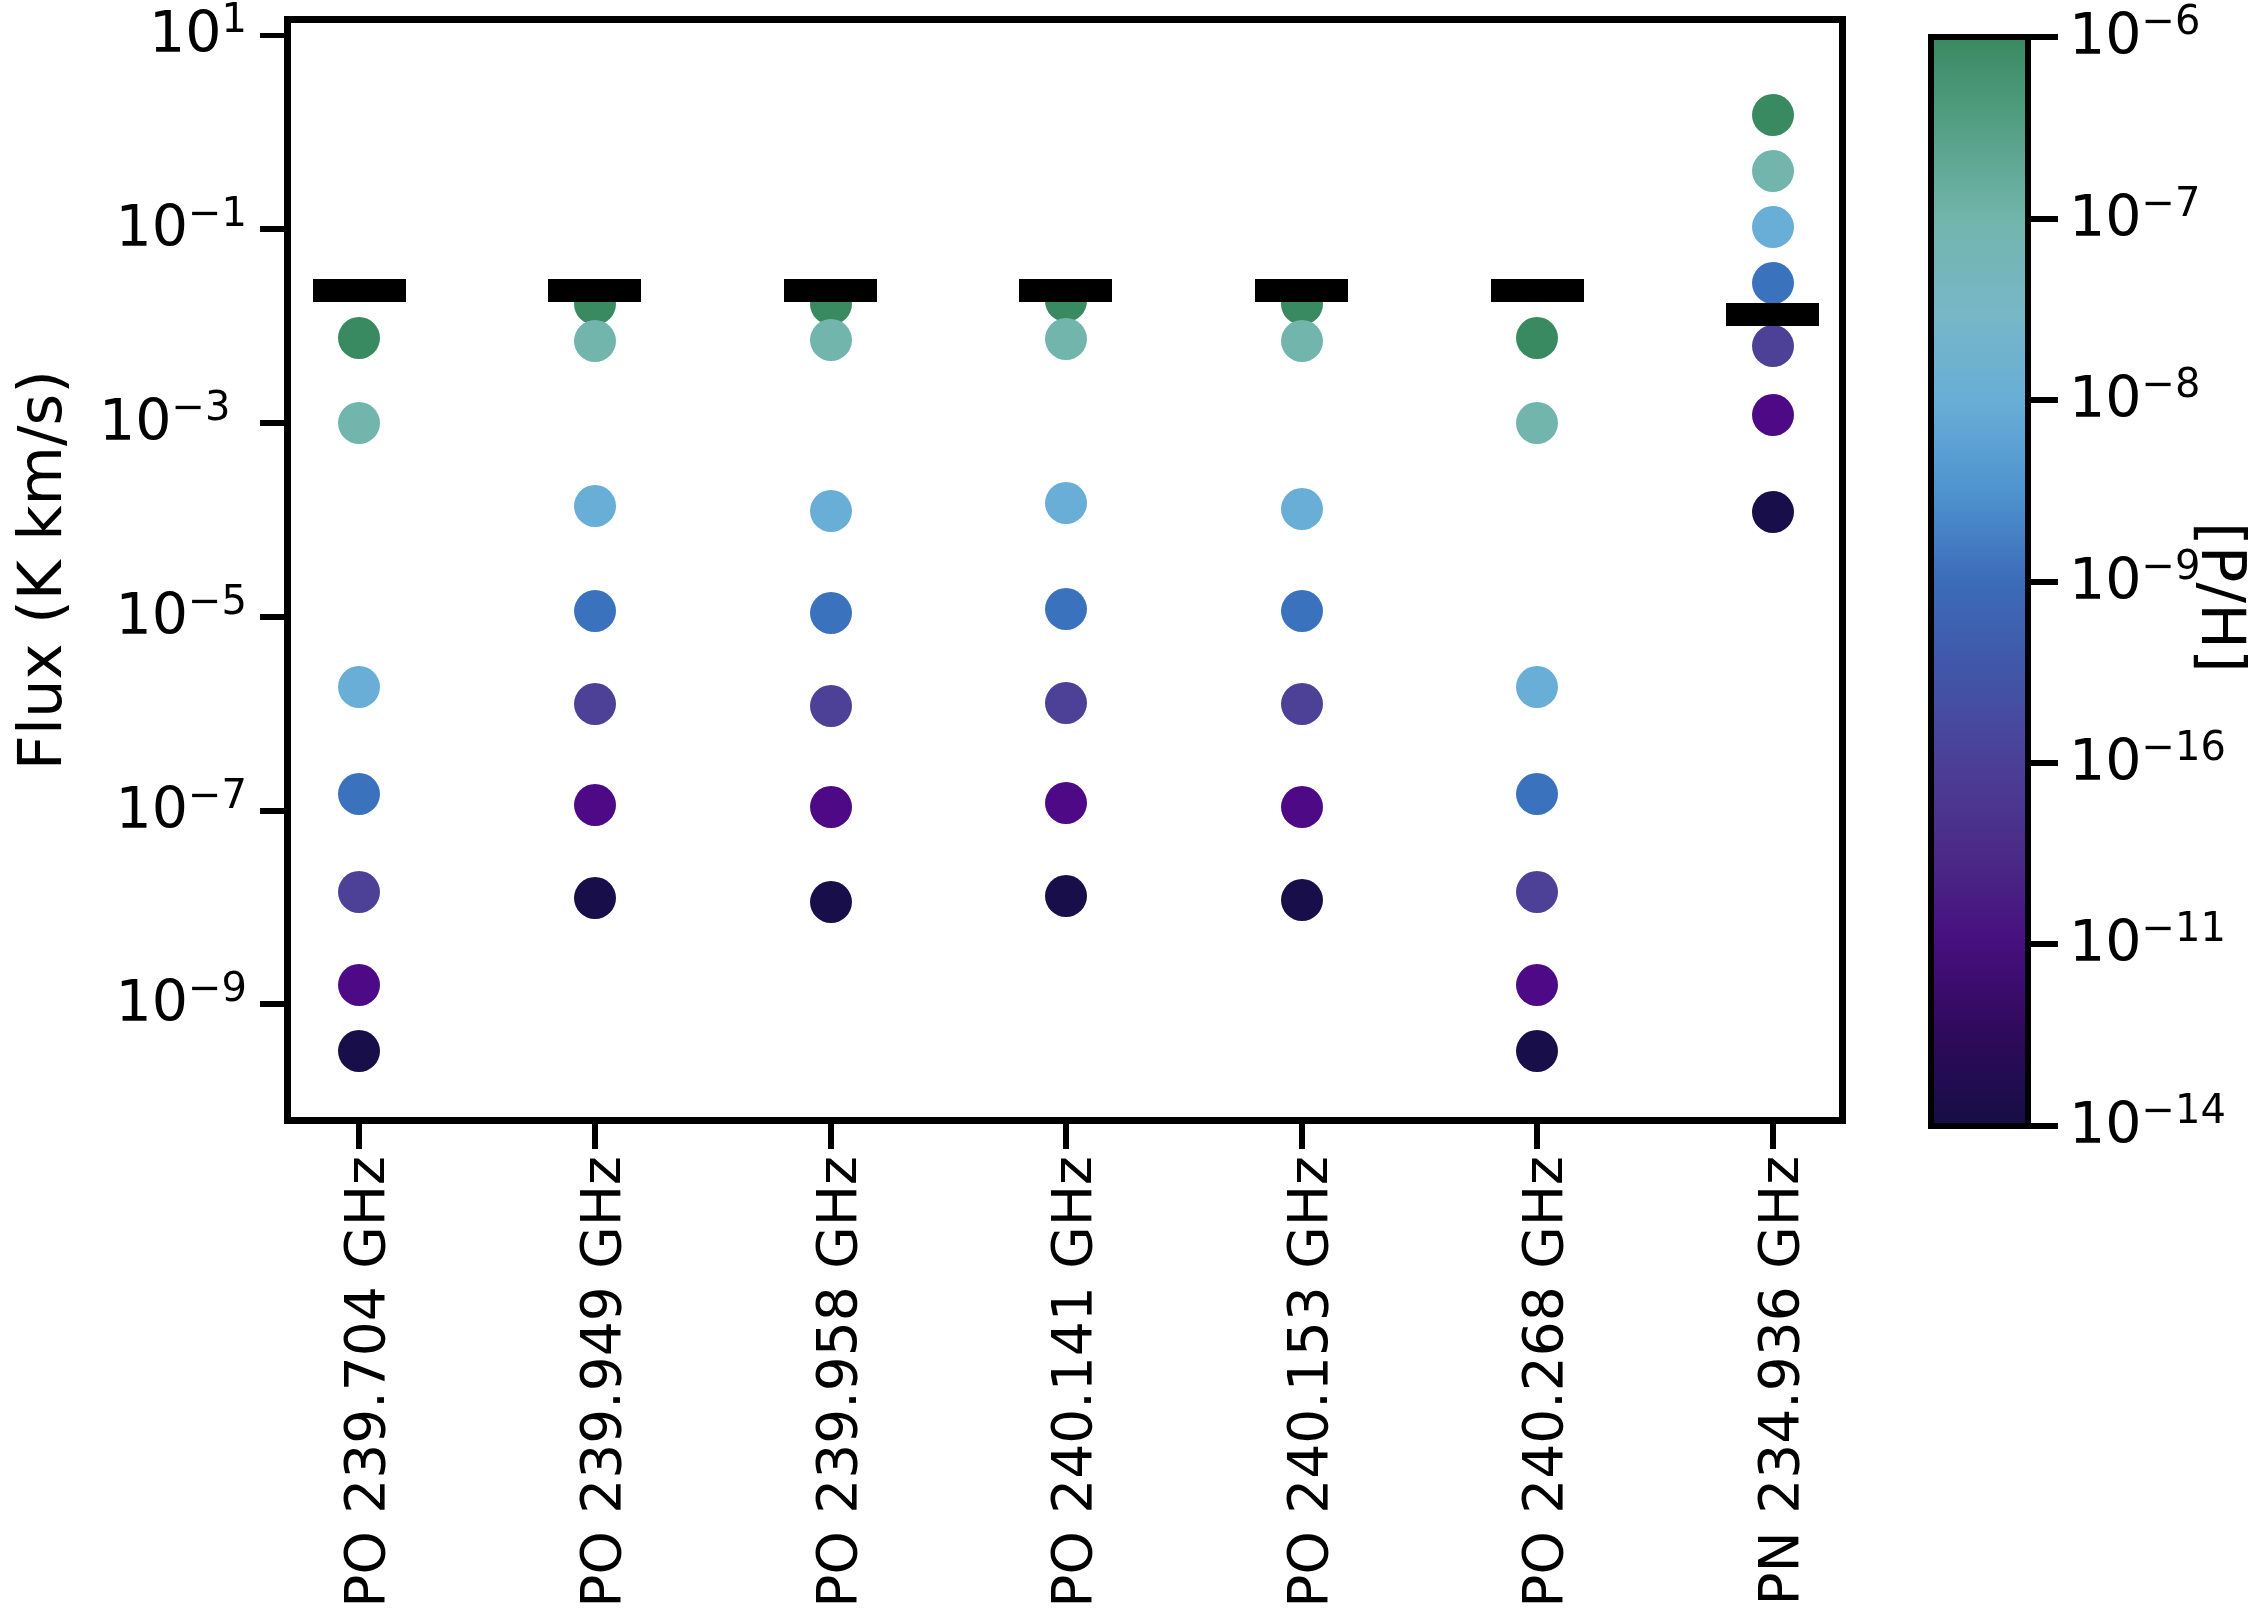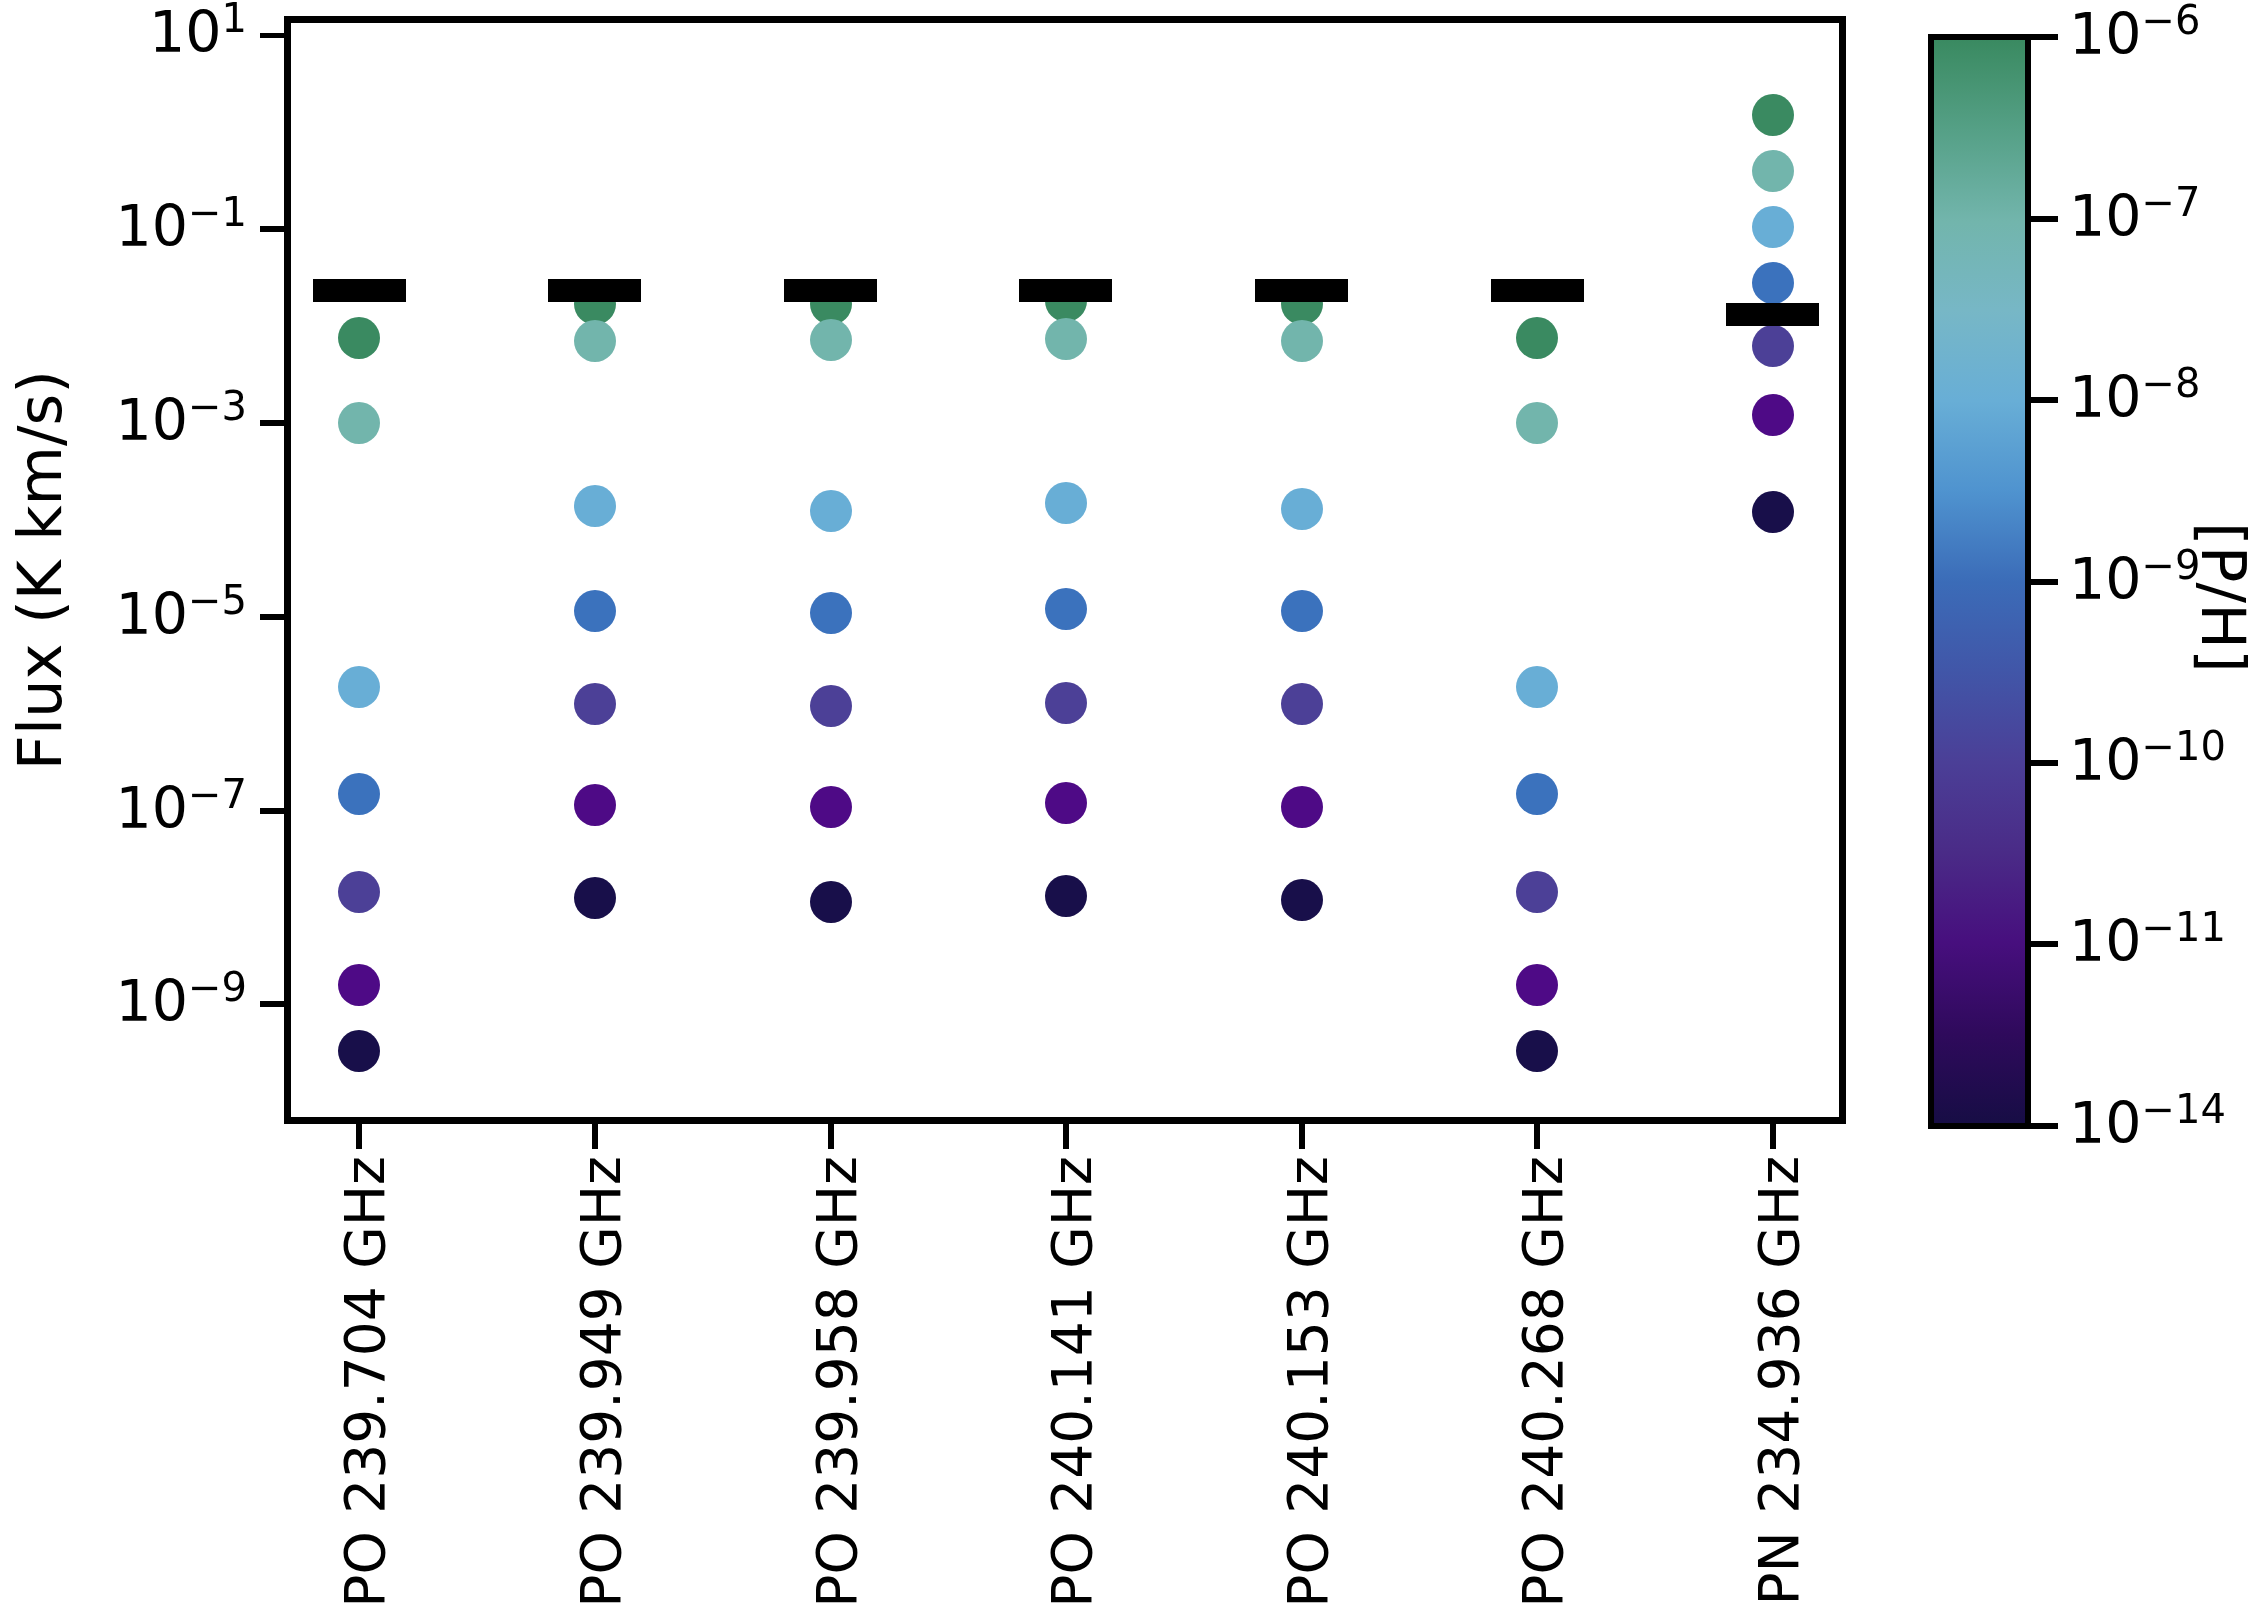--- a/index.html
+++ b/index.html
@@ -27,21 +27,21 @@
 <body>
 
 <div id="fig">
   <div id="plot-border" class="abs" style="left: 284px; top: 16px; width: 1562px; height: 1108px;"></div>
   <div id="marks-layer" class="abs" style="left:0;top:0;width:1952px;height:1619px;">
       <div class="abs ytick" style="left: 260px; top: 32.5px; width: 24.5px; height: 5.8px;"></div>
       <div class="abs ticklabel" style="left: 99px; top: 35px; width: 148px; text-align: right; transform: translateY(-54%);">10<sup>1</sup></div>
       <div class="abs ytick" style="left: 260px; top: 226px; width: 24.5px; height: 5.8px;"></div>
       <div class="abs ticklabel" style="left: 99px; top: 229px; width: 148px; text-align: right; transform: translateY(-54%);">10<sup>−1</sup></div>
       <div class="abs ytick" style="left: 260px; top: 420px; width: 24.5px; height: 5.8px;"></div>
-      <div class="abs ticklabel" style="left: 99px; top: 423px; width: 148px; text-align: right; transform: translateY(-54%);">10<sup>−3</sup></div>
+      <div class="abs ticklabel" style="left: 99px; top: 423px; width: 148px; transform: translateY(-54%);">10<sup>−3</sup></div>
       <div class="abs ytick" style="left: 260px; top: 614px; width: 24.5px; height: 5.8px;"></div>
       <div class="abs ticklabel" style="left: 99px; top: 617px; width: 148px; text-align: right; transform: translateY(-54%);">10<sup>−5</sup></div>
       <div class="abs ytick" style="left: 260px; top: 808px; width: 24.5px; height: 5.8px;"></div>
       <div class="abs ticklabel" style="left: 99px; top: 811px; width: 148px; text-align: right; transform: translateY(-54%);">10<sup>−7</sup></div>
       <div class="abs ytick" style="left: 260px; top: 1001px; width: 24.5px; height: 5.8px;"></div>
       <div class="abs ticklabel" style="left: 99px; top: 1004px; width: 148px; text-align: right; transform: translateY(-54%);">10<sup>−9</sup></div>
       <div class="abs dot" style="left: 338px; top: 317px; width: 42px; height: 42px; background: rgb(58, 138, 97);"></div>
       <div class="abs dot" style="left: 338px; top: 402px; width: 42px; height: 42px; background: rgb(114, 181, 172);"></div>
       <div class="abs dot" style="left: 338px; top: 666px; width: 42px; height: 42px; background: rgb(104, 174, 214);"></div>
       <div class="abs dot" style="left: 338px; top: 773px; width: 42px; height: 42px; background: rgb(59, 114, 189);"></div>
@@ -113,21 +113,21 @@
       <div class="abs xlab" style="left: 1288px; top: 1156px; width: 464px;">PN 234.936 GHz</div>
       <div class="abs cbtick" style="left: 2031px; top: 34px; width: 27px; height: 5.8px;"></div>
       <div class="abs ticklabel" style="left: 2069px; top: 37px; width: 213px; text-align: left; transform: translateY(-54%);">10<sup>−6</sup></div>
       <div class="abs cbtick" style="left: 2031px; top: 216px; width: 27px; height: 5.8px;"></div>
       <div class="abs ticklabel" style="left: 2069px; top: 219px; width: 213px; text-align: left; transform: translateY(-54%);">10<sup>−7</sup></div>
       <div class="abs cbtick" style="left: 2031px; top: 397px; width: 27px; height: 5.8px;"></div>
       <div class="abs ticklabel" style="left: 2069px; top: 400px; width: 213px; text-align: left; transform: translateY(-54%);">10<sup>−8</sup></div>
       <div class="abs cbtick" style="left: 2031px; top: 579px; width: 27px; height: 5.8px;"></div>
       <div class="abs ticklabel" style="left: 2069px; top: 582px; width: 213px; text-align: left; transform: translateY(-54%);">10<sup>−9</sup></div>
       <div class="abs cbtick" style="left: 2031px; top: 760px; width: 27px; height: 5.8px;"></div>
-      <div class="abs ticklabel" style="left: 2069px; top: 763px; width: 213px; text-align: left; transform: translateY(-54%);">10<sup>−10</sup></div>
+      <div class="abs ticklabel" style="left: 2069px; top: 763px; width: 213px; text-align: left; transform: translateY(-54%);">10<sup>−16</sup></div>
       <div class="abs cbtick" style="left: 2031px; top: 941px; width: 27px; height: 5.8px;"></div>
       <div class="abs ticklabel" style="left: 2069px; top: 944px; width: 213px; text-align: left; transform: translateY(-54%);">10<sup>−11</sup></div>
       <div class="abs cbtick" style="left: 2031px; top: 1123px; width: 27px; height: 5.8px;"></div>
       <div class="abs ticklabel" style="left: 2069px; top: 1126px; width: 213px; text-align: left; transform: translateY(-54%);">10<sup>−14</sup></div>
     </div>
   <div id="ylabel" class="abs ylab-wrap" style="left: -251px; top: 541px; width: 580px; height: 58px;">Flux (K km/s)</div>
   <div id="colorbar" class="abs" style="left: 1928px; top: 34px; width: 103px; height: 1095px; background: linear-gradient(rgb(58, 138, 97) 0%, rgb(85, 160, 134) 8.3%, rgb(114, 181, 172) 16.7%, rgb(119, 183, 198) 25%, rgb(104, 174, 214) 33.3%, rgb(79, 147, 207) 41.7%, rgb(59, 108, 184) 50%, rgb(65, 86, 168) 58.3%, rgb(75, 63, 151) 66.7%, rgb(74, 43, 135) 75%, rgb(71, 15, 126) 83.3%, rgb(47, 10, 92) 91.7%, rgb(23, 13, 69) 100%);"></div>
   <div id="cblabel" class="abs cblab" style="left: 2188px; top: 522px; height: 283px;">[P/H]</div>
 </div>
 

